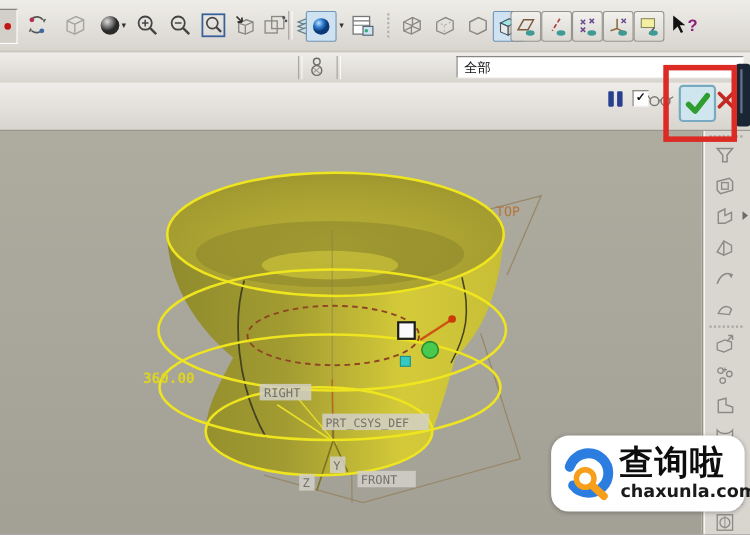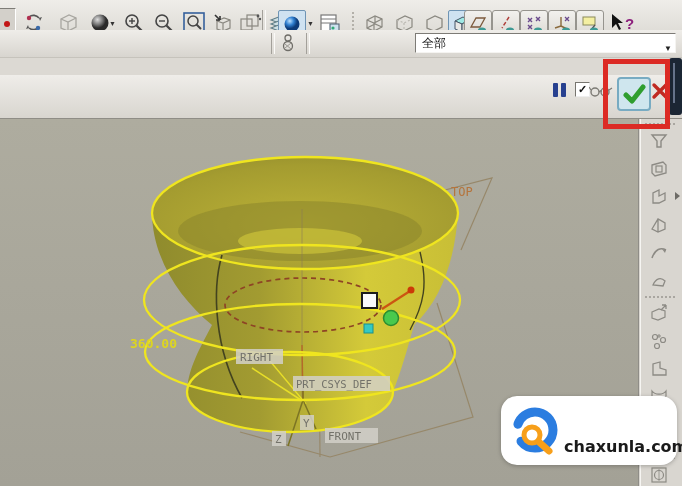--- a/index.html
+++ b/index.html
@@ -2,21 +2,21 @@
 <html><head>
 <meta charset="utf-8">
 <style>
   html,body{margin:0;padding:0;background:#888;}
   #screen{position:relative;width:682px;height:486px;overflow:hidden;
     font-family:"Liberation Sans",sans-serif;background:#dcd9d3;
     -webkit-font-smoothing:antialiased;}
   
   .trow{position:absolute;left:0;width:682px;background:linear-gradient(#efede9,#d8d5cf);}
   #row1{top:0;height:46px;border-bottom:1px solid #c2bfb8;}
-  #row2{top:30px;height:27px;border-bottom:1px solid #c6c3bc;}
+  #row2{top:48px;height:27px;border-bottom:1px solid #c6c3bc;}
   #row3{top:75px;height:43px;border-bottom:1px solid #8f8d86;}
   .tb{position:absolute;width:28px;height:28px;top:9px;display:flex;align-items:center;justify-content:center;}
   .tb svg{display:block;}
   .sep{position:absolute;top:10px;width:2px;height:26px;border-left:1px solid #a3a09a;border-right:1px solid #fbfaf8;}
   .dotsep{position:absolute;top:12px;width:2px;height:22px;border-left:2px dotted #b3b0a9;}
   .caret{position:absolute;top:20px;font-size:7px;color:#333;line-height:7px;}
   .pressed{background:#cfe2f1;border:1px solid #6f94b4;border-radius:2px;}
   .toggle{background:linear-gradient(#f2f1ee,#dbd8d2);border:1px solid #96948e;border-radius:3px;}
   
   #btn-partial{position:absolute;left:-14px;top:8px;width:28px;height:30px;background:#d3d0ca;
@@ -468,16 +468,17 @@
       </svg>
     </div>
   </div>
 
   <div id="watermark">
     <svg id="wm-logo" width="54" height="54" viewBox="0 0 54 54">
       <circle cx="27" cy="26" r="18" fill="none" stroke="#2b7de0" stroke-width="9" stroke-dasharray="96 18" stroke-dashoffset="-62" stroke-linecap="round"></circle>
       <circle cx="24" cy="31" r="8" fill="none" stroke="#f79f1a" stroke-width="5"></circle>
       <line x1="31" y1="38" x2="41" y2="47" stroke="#f79f1a" stroke-width="7" stroke-linecap="round"></line>
     </svg>
+    <div id="wm-brand">查询啦</div>
     <div id="wm-domain">chaxunla.com</div>
   </div>
 
 </div>
 
 </body></html>

